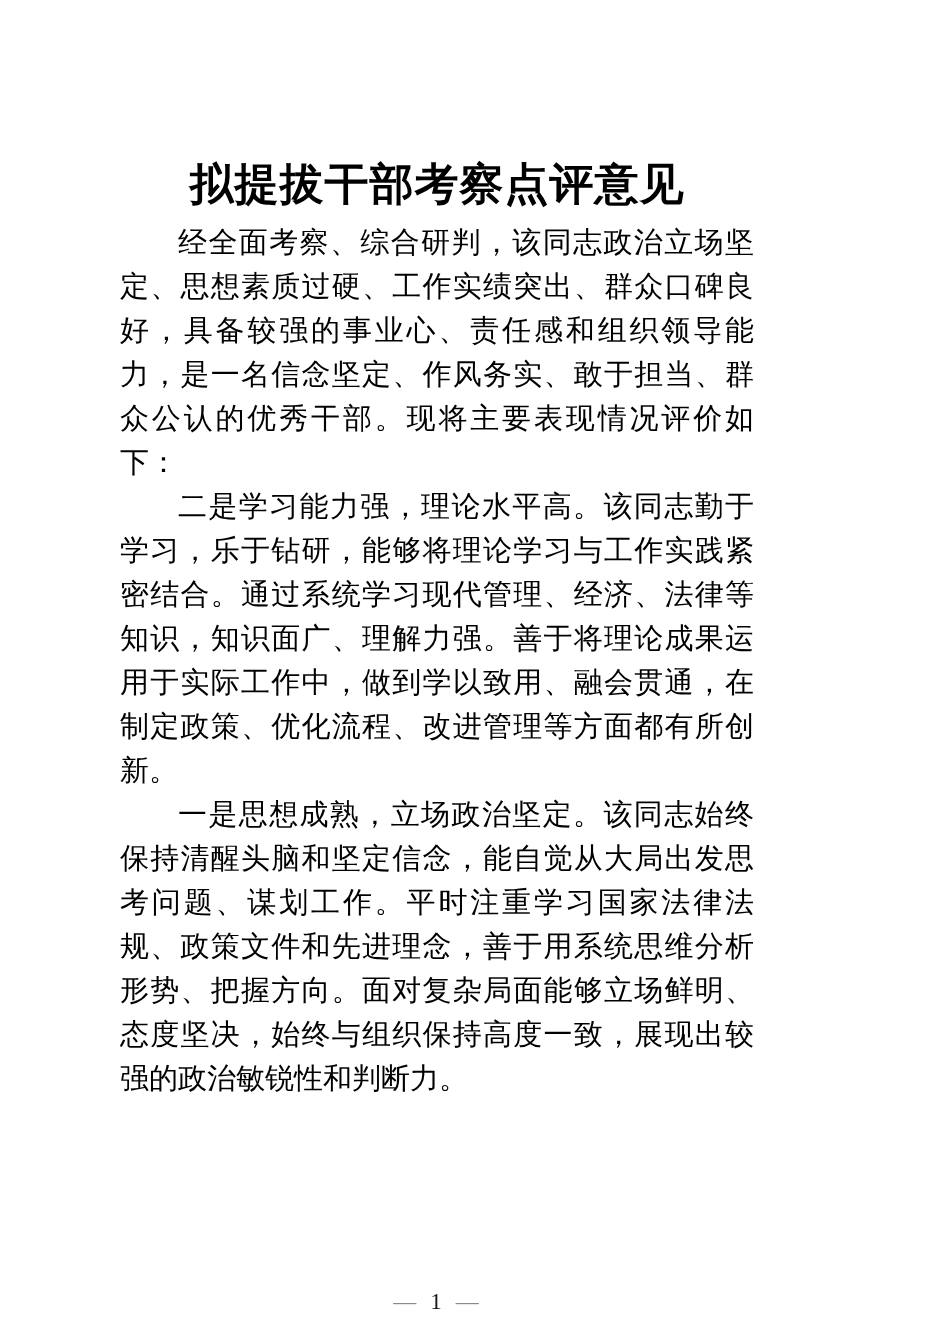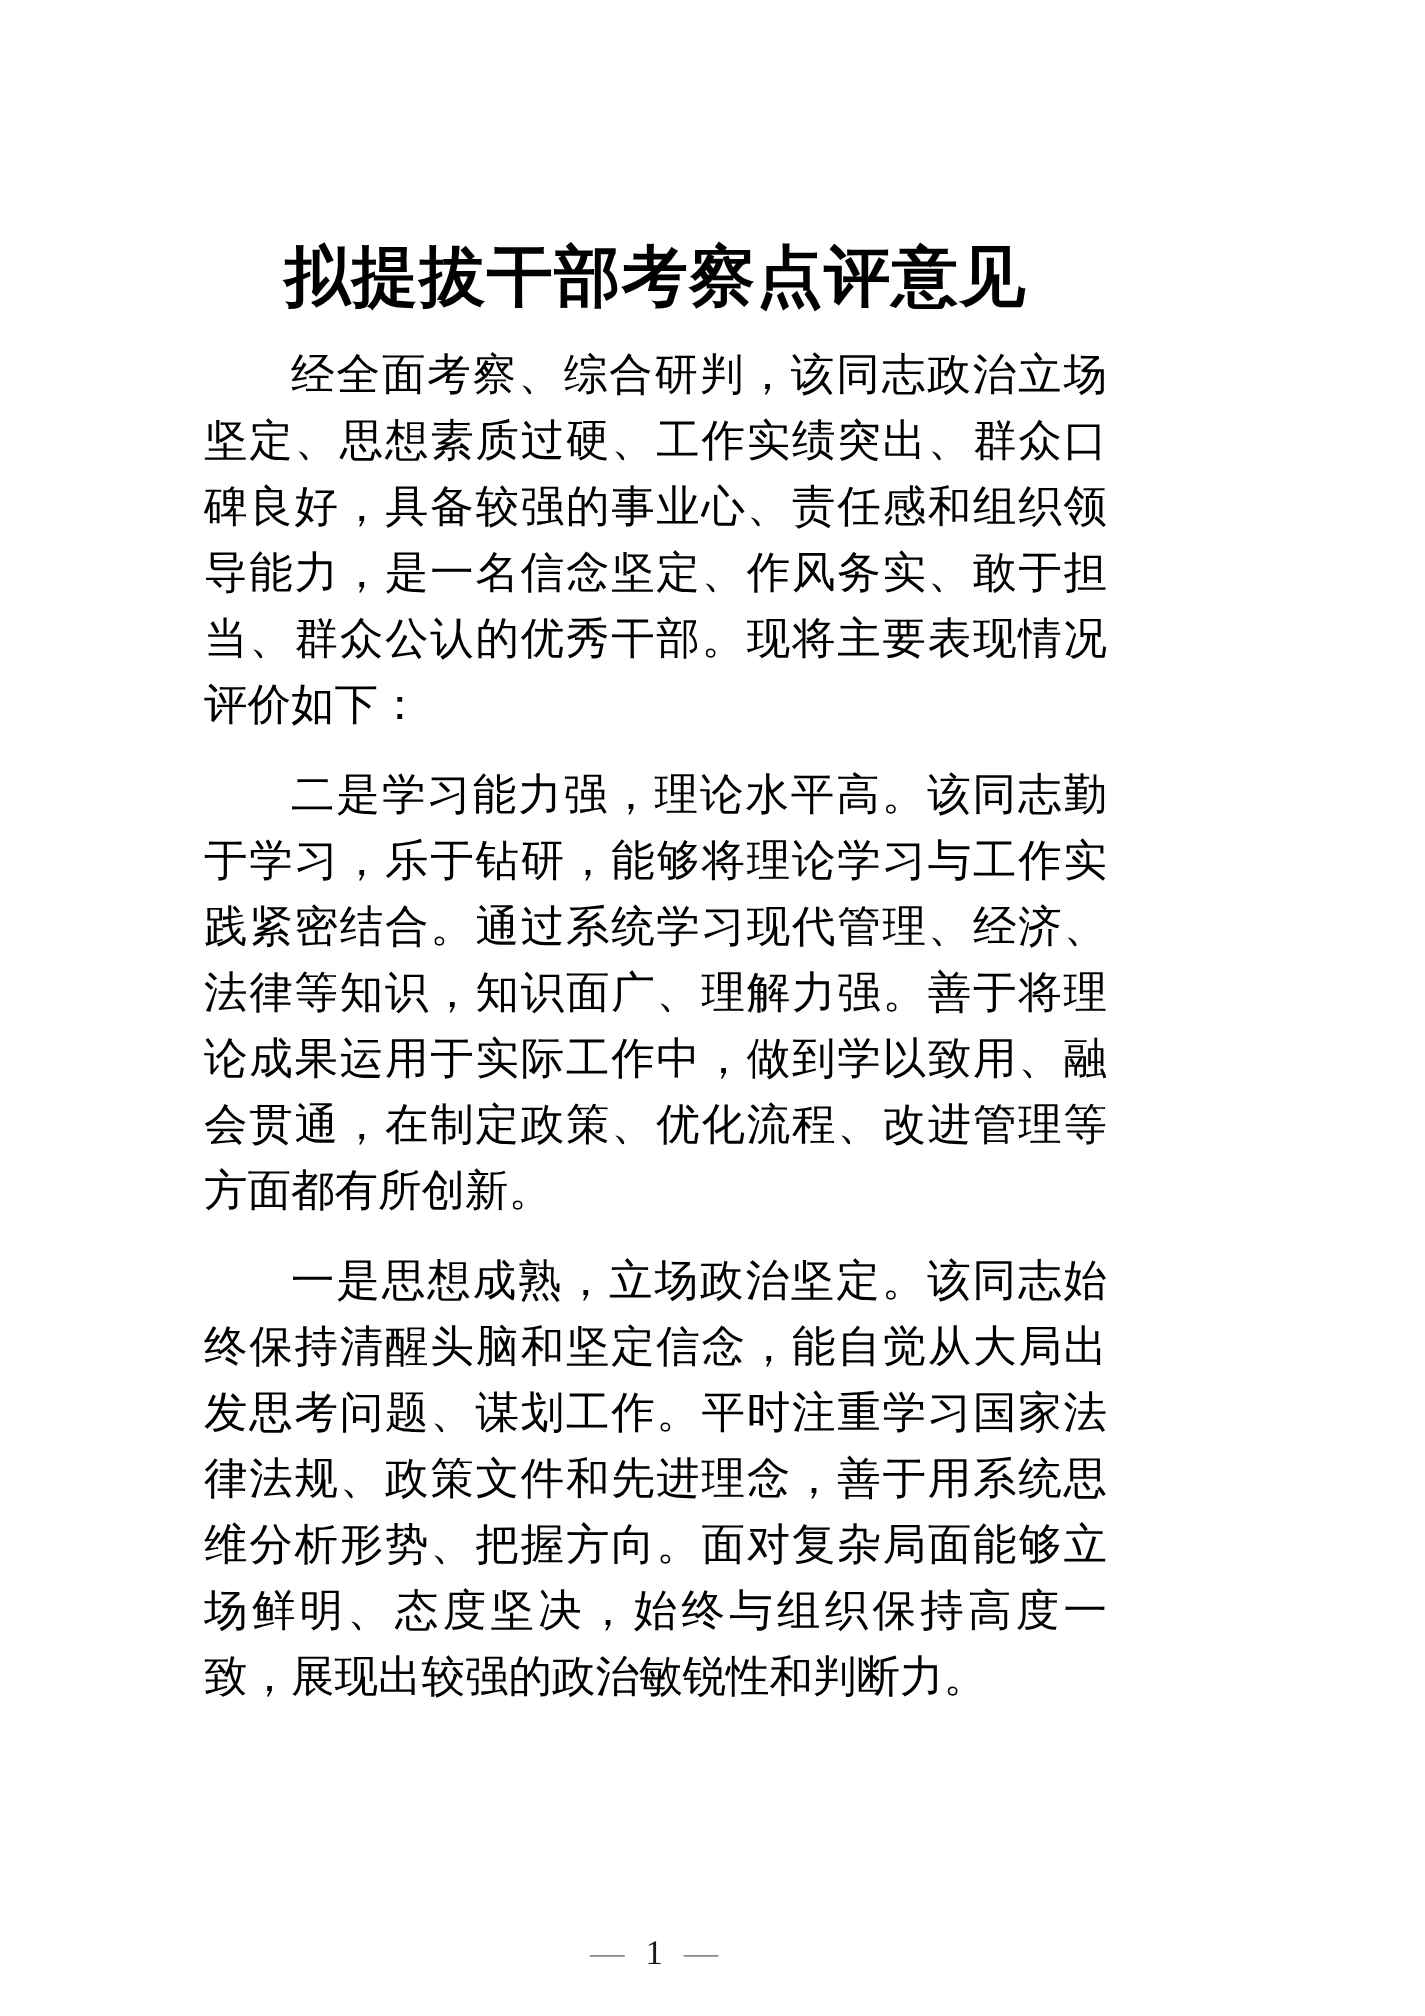--- a/index.html
+++ b/index.html
@@ -23,21 +23,21 @@
     margin: 0 0 8px 0;
     font-family: "Liberation Serif", serif;
     font-weight: bold;
     font-size: 44px;
     line-height: 54px;
     text-align: center;
     letter-spacing: 1px;
     color: #000000;
   }
   .body-text p {
-    margin: 16px;
+    margin: 0;
     font-size: 29px;
     line-height: 44px;
     text-align: justify;
     text-justify: inter-character;
     text-indent: 2em;
     color: #000000;
     word-break: break-all;
   }
   .page-footer {
     position: absolute;

